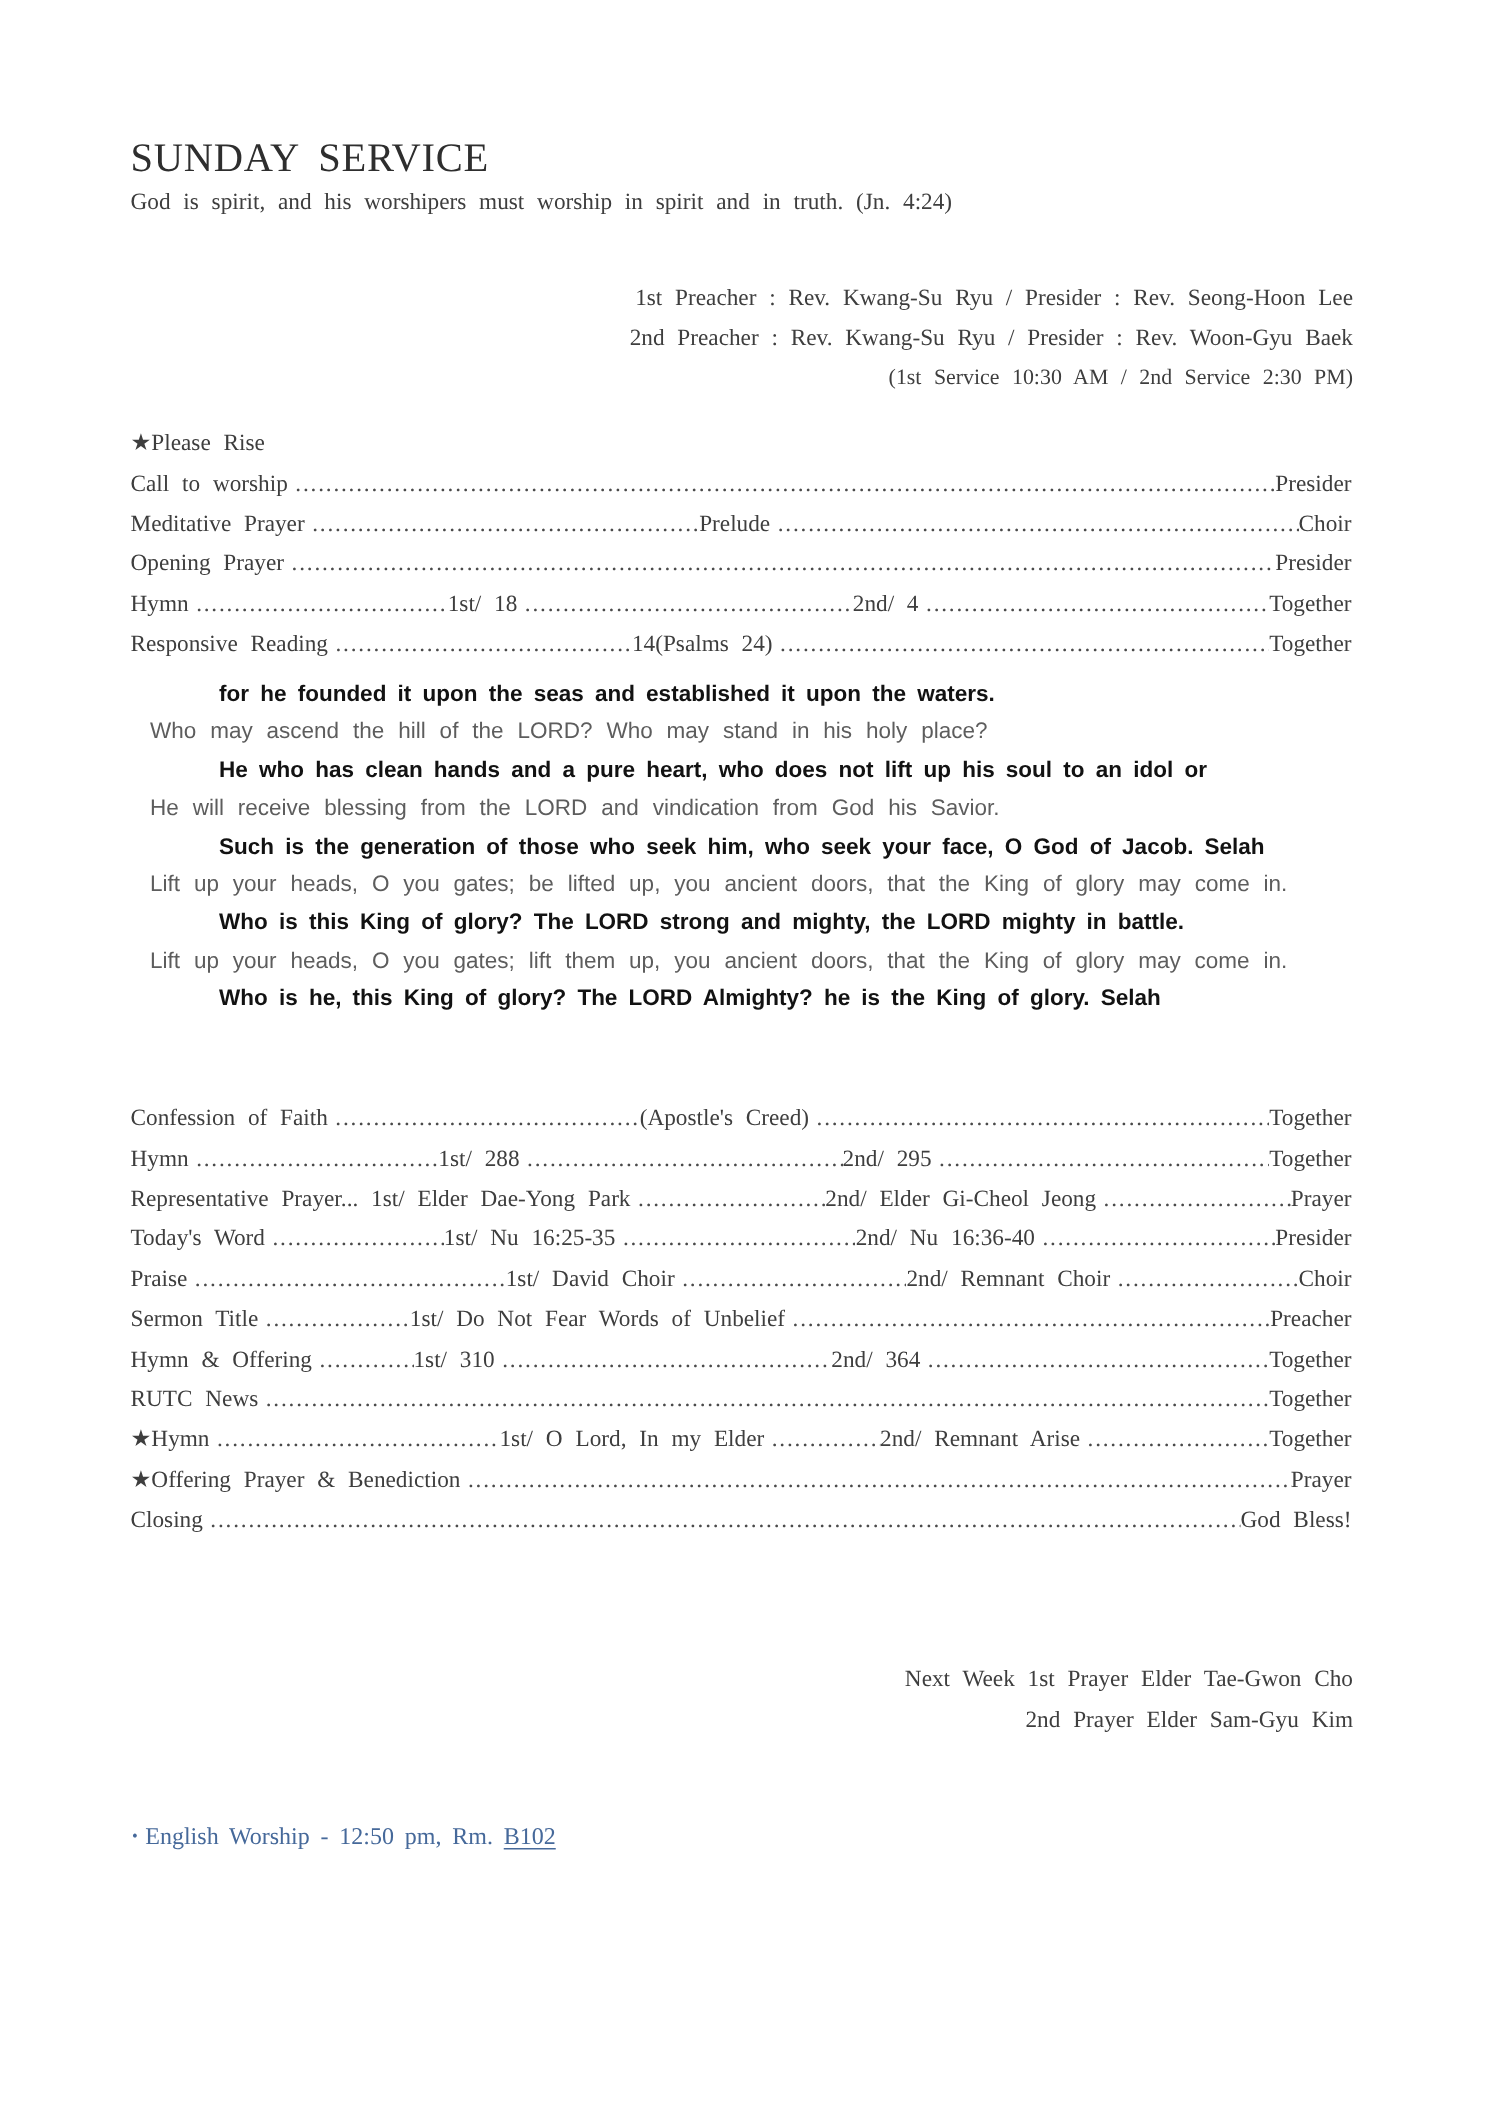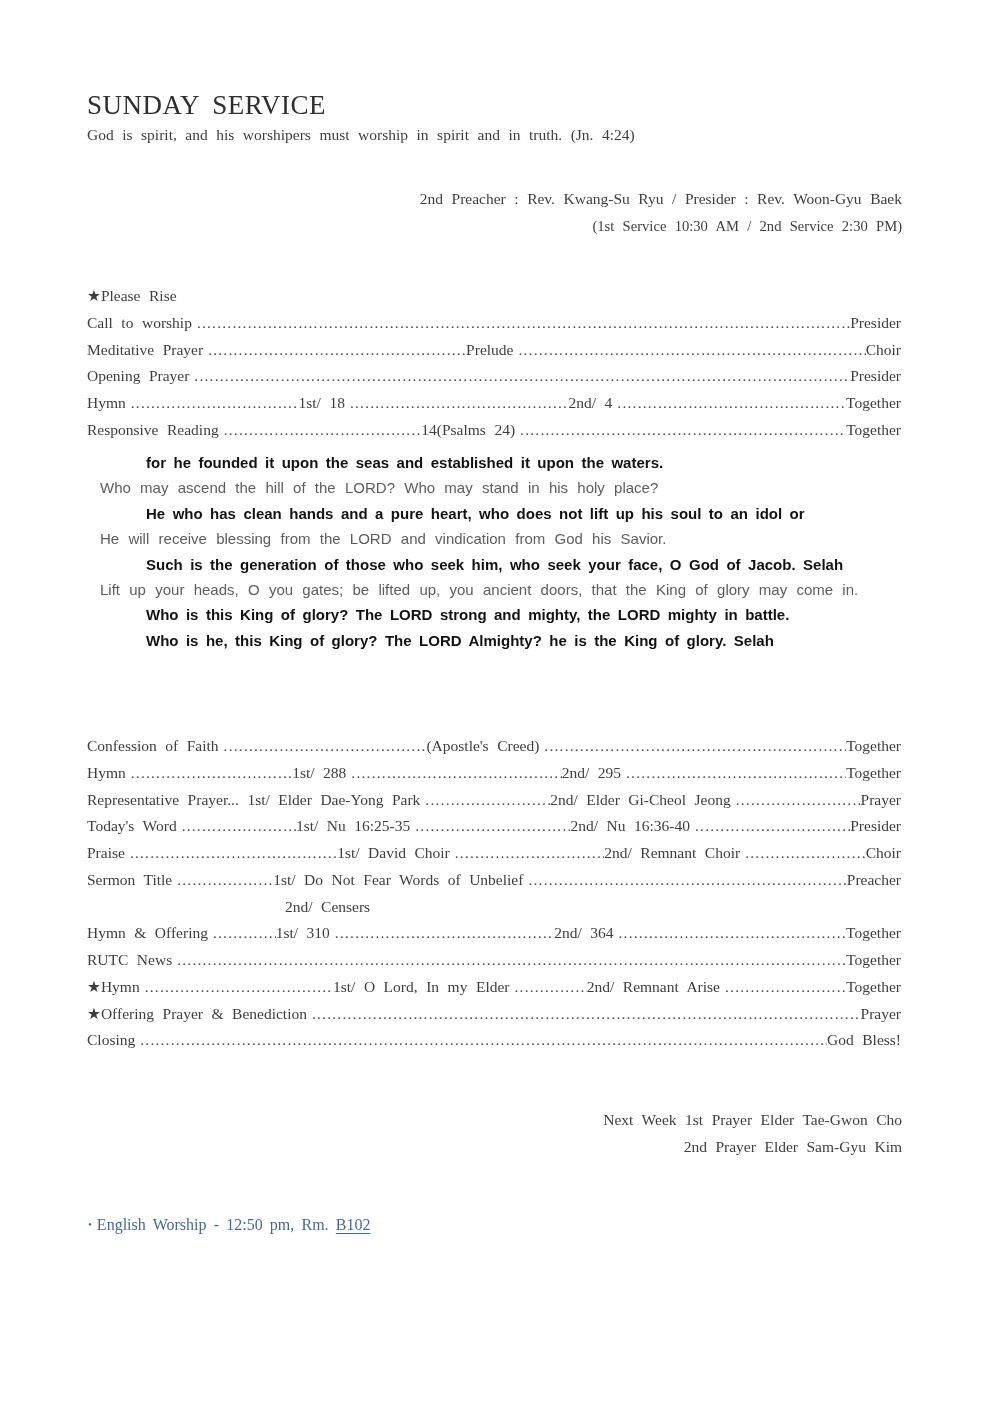--- a/index.html
+++ b/index.html
@@ -42,20 +42,21 @@
 <body>
 
 <div class="page" style="--body-text: #3e3e3e; --reading-regular: #5d5d5d; --reading-bold: #121212; --footer-blue: #46699a;">
 
   <div class="header">
     <h1 class="title">SUNDAY SERVICE</h1>
     <p class="subtitle">God is spirit, and his worshipers must worship in spirit and in truth. (Jn. 4:24)</p>
   </div>
 
   <div class="preachers">
+    <div>1st Preacher : Rev. Kwang-Su Ryu / Presider : Rev. Seong-Hoon Lee</div>
     <div>2nd Preacher : Rev. Kwang-Su Ryu / Presider : Rev. Woon-Gyu Baek</div>
     <div class="small">(1st Service 10:30 AM / 2nd Service 2:30 PM)</div>
   </div>
 
   <section class="order order1">
     <div class="please-rise">★Please Rise</div>
     <div id="rows1">
         <div class="row">
           <span class="seg">Call to worship</span>
           <span class="leader">................................................................................................................................................................................................................................................................................................................................................................................................................</span>
@@ -93,20 +94,21 @@
   </section>
 
   <section class="reading" id="reading">
       <div class="rr-line bold">for he founded it upon the seas and established it upon the waters.</div>
       <div class="rr-line">Who may ascend the hill of the LORD? Who may stand in his holy place?</div>
       <div class="rr-line bold">He who has clean hands and a pure heart, who does not lift up his soul to an idol or</div>
       <div class="rr-line">He will receive blessing from the LORD and vindication from God his Savior.</div>
       <div class="rr-line bold">Such is the generation of those who seek him, who seek your face, O God of Jacob. Selah</div>
       <div class="rr-line">Lift up your heads, O you gates; be lifted up, you ancient doors, that the King of glory may come in.</div>
       <div class="rr-line bold">Who is this King of glory? The LORD strong and mighty, the LORD mighty in battle.</div>
+      <div class="rr-line">Lift up your heads, O you gates; lift them up, you ancient doors, that the King of glory may come in.</div>
       <div class="rr-line bold">Who is he, this King of glory? The LORD Almighty? he is the King of glory. Selah</div>
     </section>
 
   <section class="order order2">
     <div id="rows2">
         <div class="row">
           <span class="seg">Confession of Faith</span>
           <span class="leader" style="flex-grow: 0.8;">................................................................................................................................................................................................................................................................................................................................................................................................................</span>
           <span class="seg">(Apostle's Creed)</span>
           <span class="leader" style="flex-grow: 1.2;">................................................................................................................................................................................................................................................................................................................................................................................................................</span>
@@ -146,23 +148,20 @@
           <span class="seg">2nd/ Remnant Choir</span>
           <span class="leader" style="flex-grow: 0.8;">................................................................................................................................................................................................................................................................................................................................................................................................................</span>
           <span class="seg">Choir</span>
         </div>
         <div class="row">
           <span class="seg">Sermon Title</span>
           <span class="leader" style="flex-grow: 0.45;">................................................................................................................................................................................................................................................................................................................................................................................................................</span>
           <span class="seg">1st/ Do Not Fear Words of Unbelief</span>
           <span class="leader" style="flex-grow: 1.55;">................................................................................................................................................................................................................................................................................................................................................................................................................</span>
           <span class="seg">Preacher</span>
-        </div>
-        <div class="row" style="padding-left: 198px;">
-          <span class="seg">2nd/ Censers</span>
         </div>
         <div class="row">
           <span class="seg">Hymn &amp; Offering</span>
           <span class="leader" style="flex-grow: 0.35;">................................................................................................................................................................................................................................................................................................................................................................................................................</span>
           <span class="seg">1st/ 310</span>
           <span class="leader" style="flex-grow: 1.3;">................................................................................................................................................................................................................................................................................................................................................................................................................</span>
           <span class="seg">2nd/ 364</span>
           <span class="leader" style="flex-grow: 1.35;">................................................................................................................................................................................................................................................................................................................................................................................................................</span>
           <span class="seg">Together</span>
         </div>

